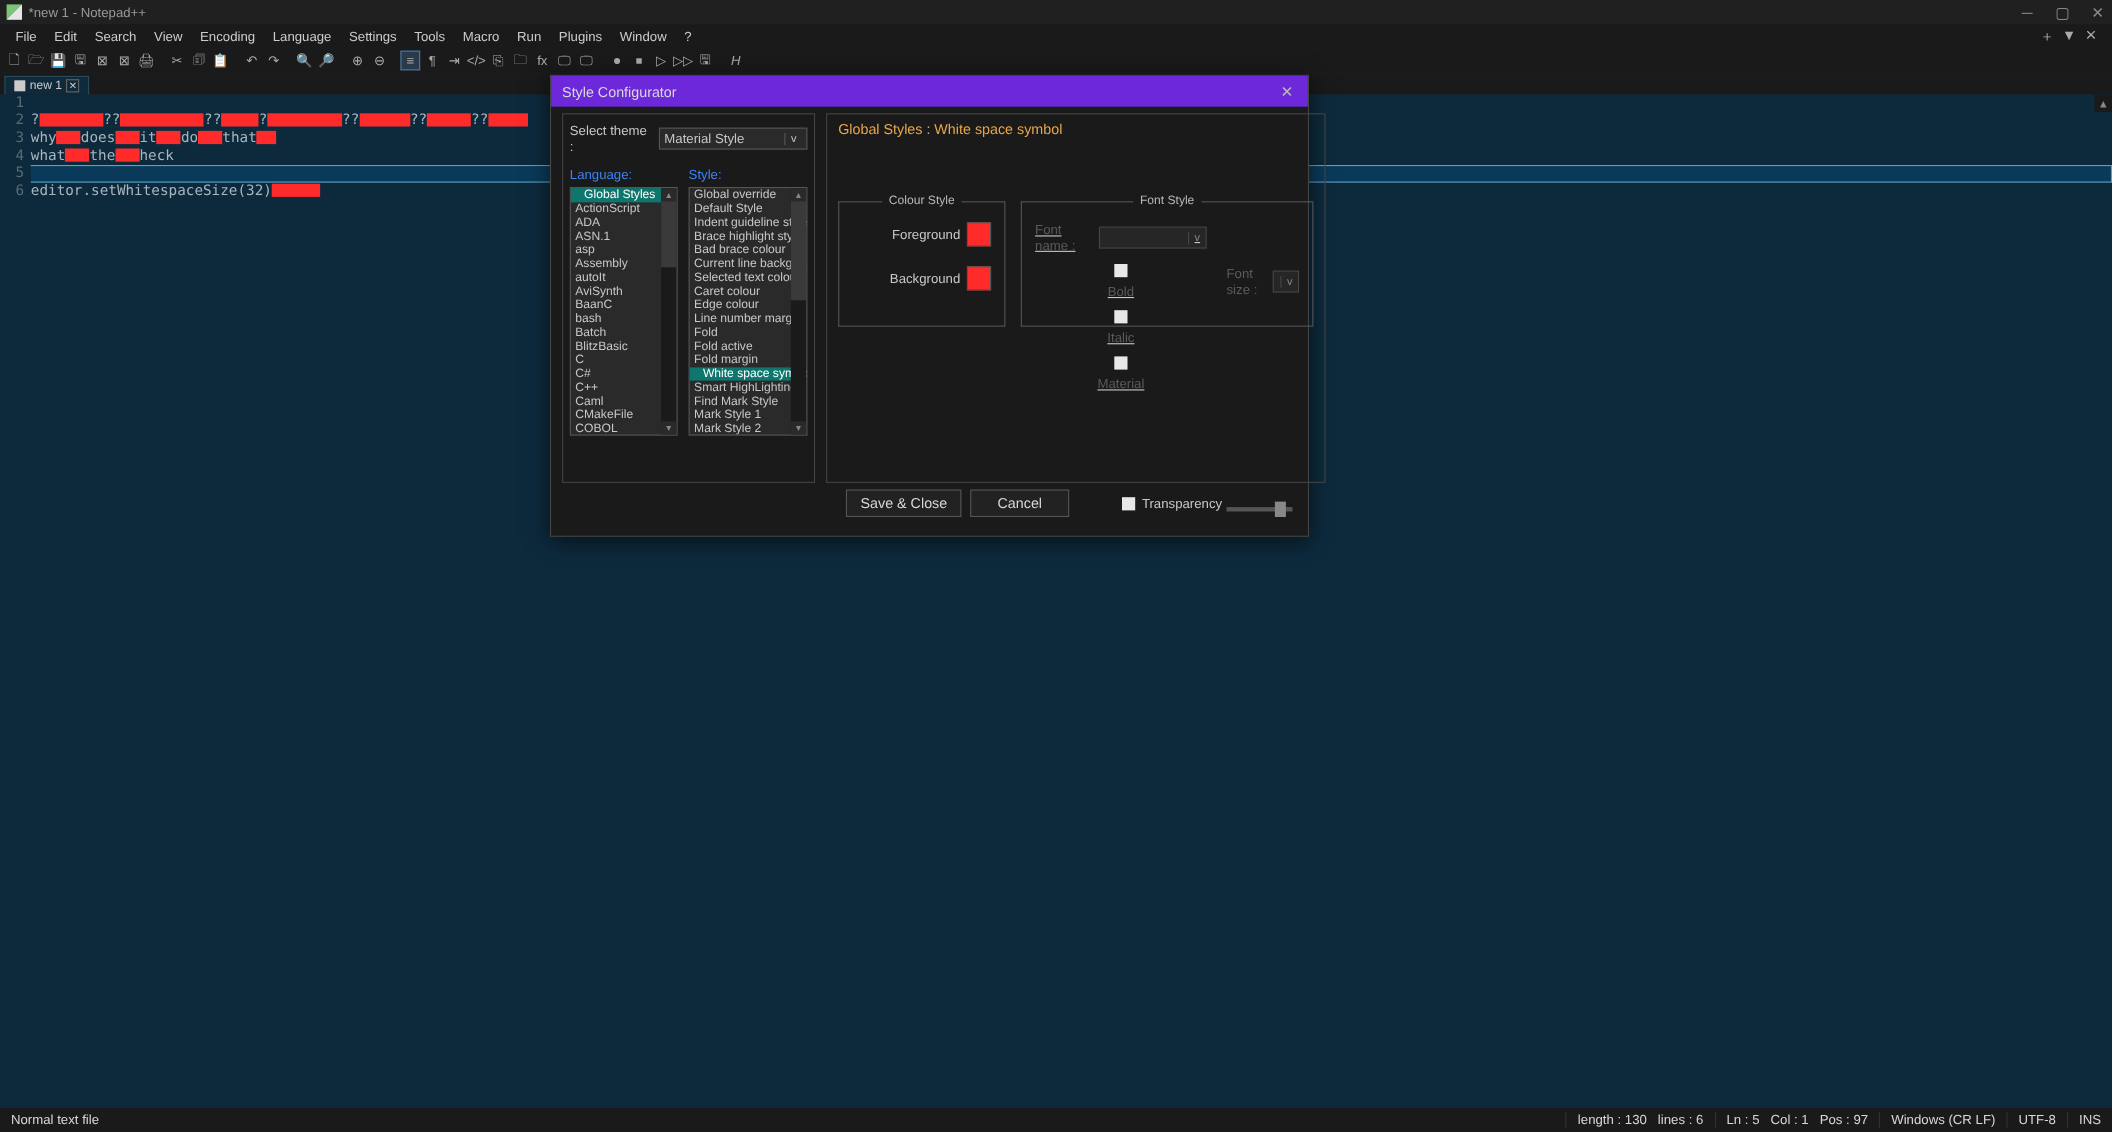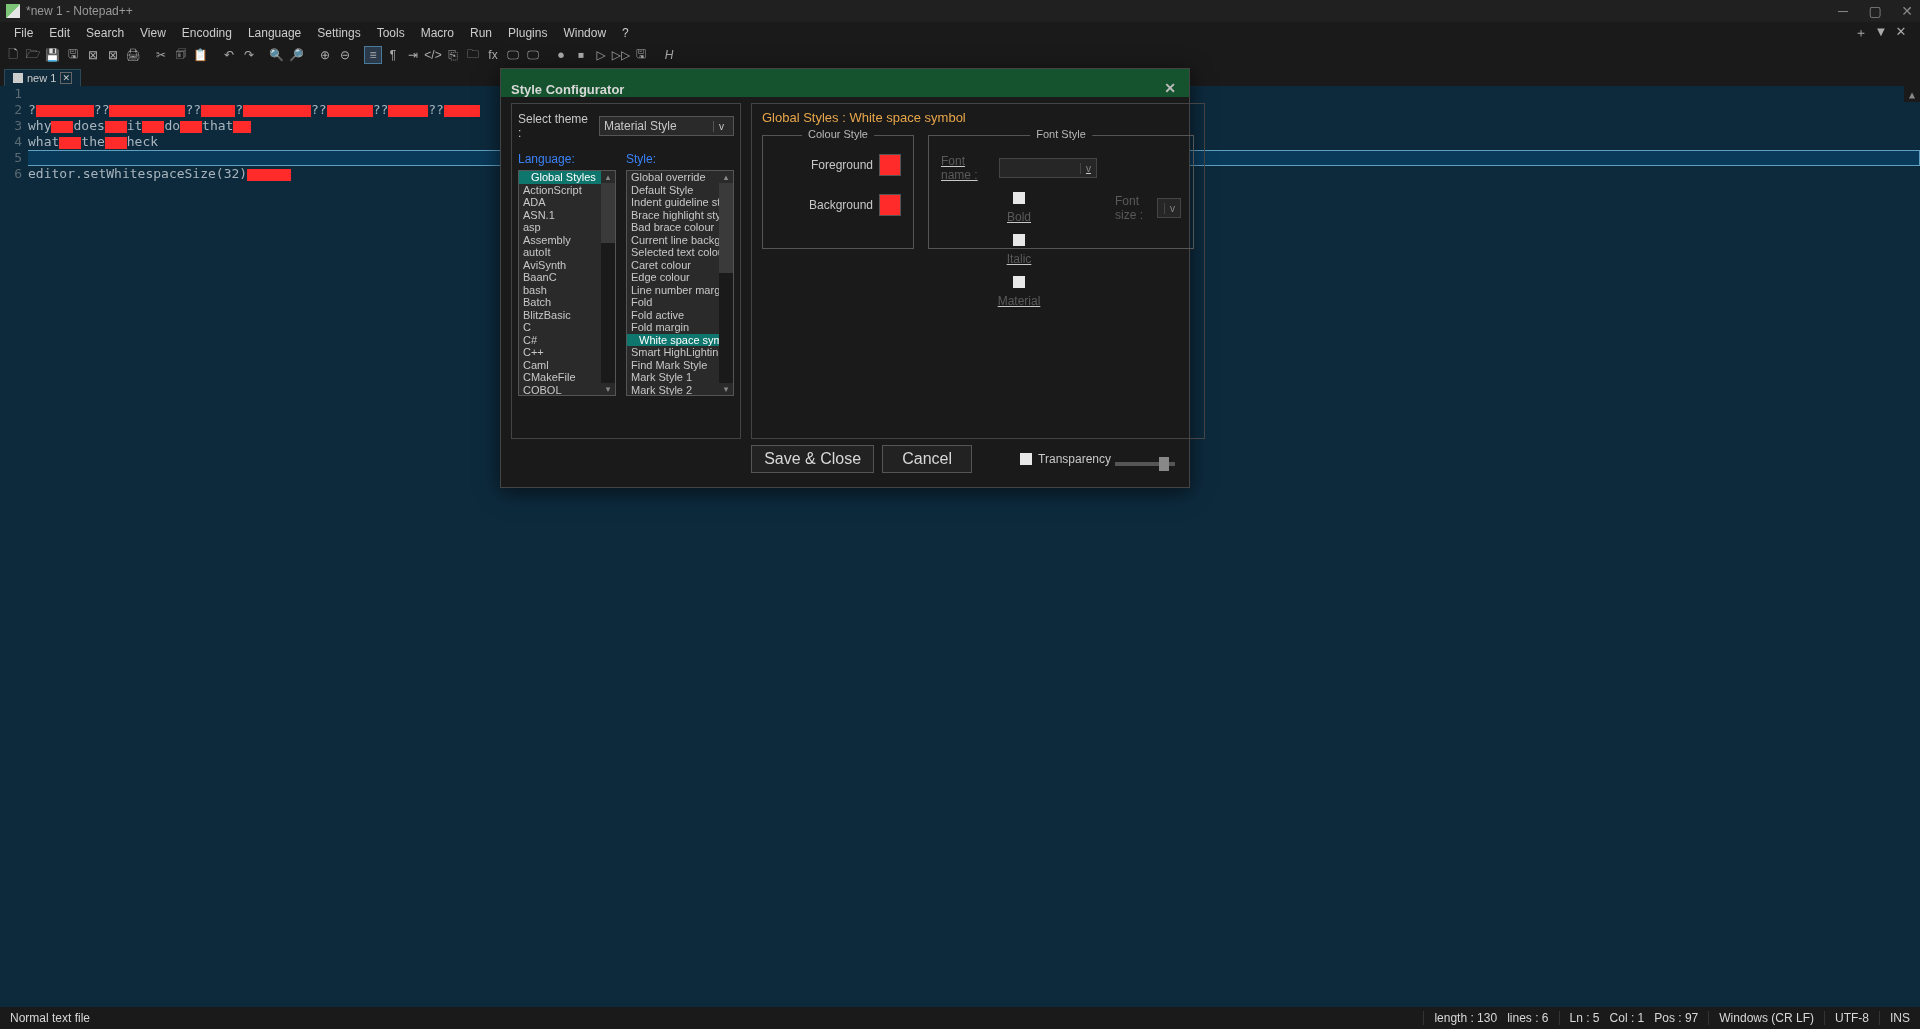--- a/index.html
+++ b/index.html
@@ -155,24 +155,23 @@
   height: 420px;
   background: #1a1a1a;
   border: 1px solid #444;
   box-shadow: 0 4px 20px rgba(0,0,0,0.6);
   color: #c8c8c8;
   font-size: 12px;
 }
 .dlg-titlebar {
   height: 28px;
   display: flex;
-  align-items: flex-end;
+  align-items: center;
   padding: 0 10px;
-  background: #14532d;
-  font-weight: bold;
+  background: #6d28d9;
 }
 .dlg-titlebar .dlg-title { flex: 1; font-size: 13px; color: #d8d8d8; }
 .dlg-titlebar .dlg-close {
   width: 18px; height: 18px;
   display: flex; align-items: center; justify-content: center;
   cursor: pointer;
   font-size: 14px;
   color: #bbb;
 }
 .dlg-body {
@@ -216,21 +215,21 @@
 .listbox .lb-item.selected { background: #0f766e; color: #fff; padding-left: 12px; }
 
 .dlg-right {
   flex: 1;
   border: 1px solid #444;
   padding: 6px 10px;
   display: flex;
   flex-direction: column;
 }
 .dlg-right .heading { color: #e8a64a; font-size: 13px; margin-bottom: 10px; }
-.fieldsets-row { display: flex; gap: 14px; }
+.fieldsets-row { display: flex; gap: 14px; margin-top: 48px; }
 .fieldset {
   border: 1px solid #555;
   padding: 18px 12px 12px 12px;
   position: relative;
 }
 .fieldset .legend {
   position: absolute;
   top: -8px; left: 50%;
   transform: translateX(-50%);
   background: #1a1a1a;
@@ -263,21 +262,21 @@
   justify-content: flex-end;
 }
 .btn {
   background: #222;
   border: 1px solid #555;
   color: #d8d8d8;
   padding: 4px 12px;
   min-width: 90px;
   text-align: center;
   cursor: pointer;
-  font-size: 16px;
+  font-size: 13px;
 }
 .dlg-footer .spacer { flex: 1; }
 .transp-area { display:flex; flex-direction:row; align-items:flex-end; gap:4px; margin-left:40px; }
 .transp-row { display:flex; align-items:center; gap:6px; }
 .slider-track { width: 60px; height: 4px; background:#555; position:relative; }
 .slider-thumb { position:absolute; top:-5px; right: 6px; width:10px; height:14px; background:#888; }
 
 </style>
 </head>
 <body>

